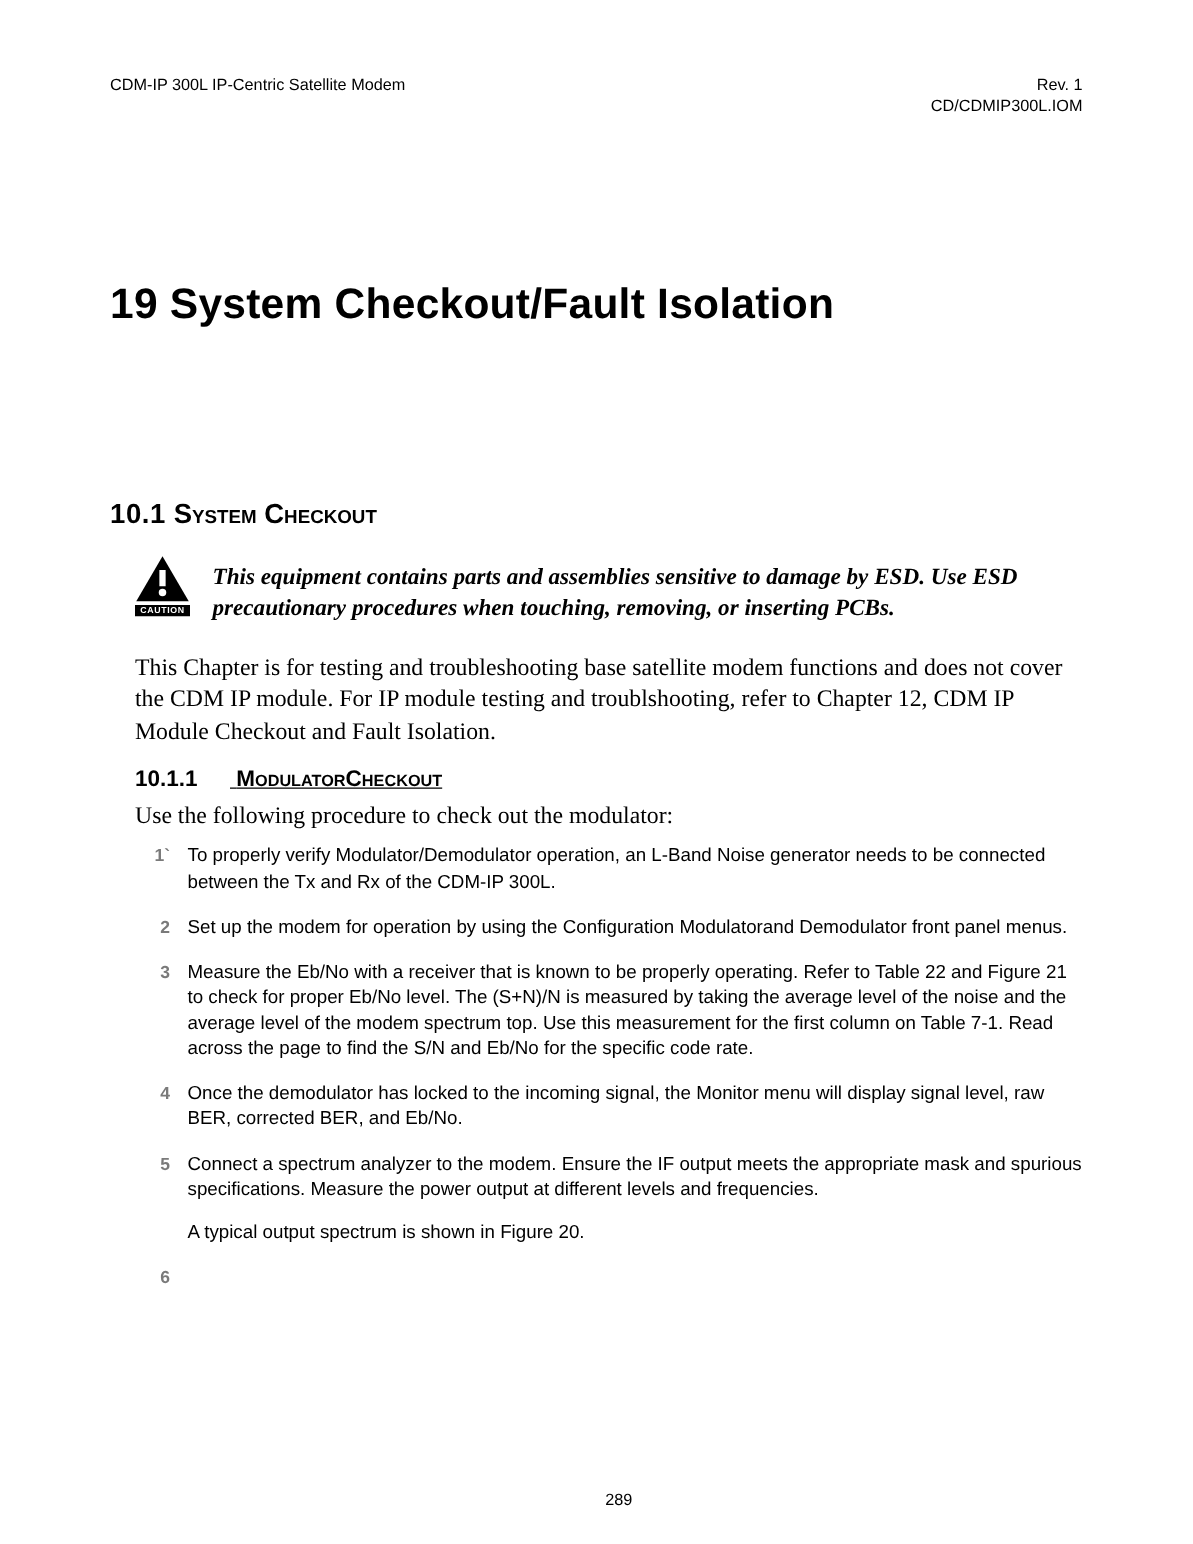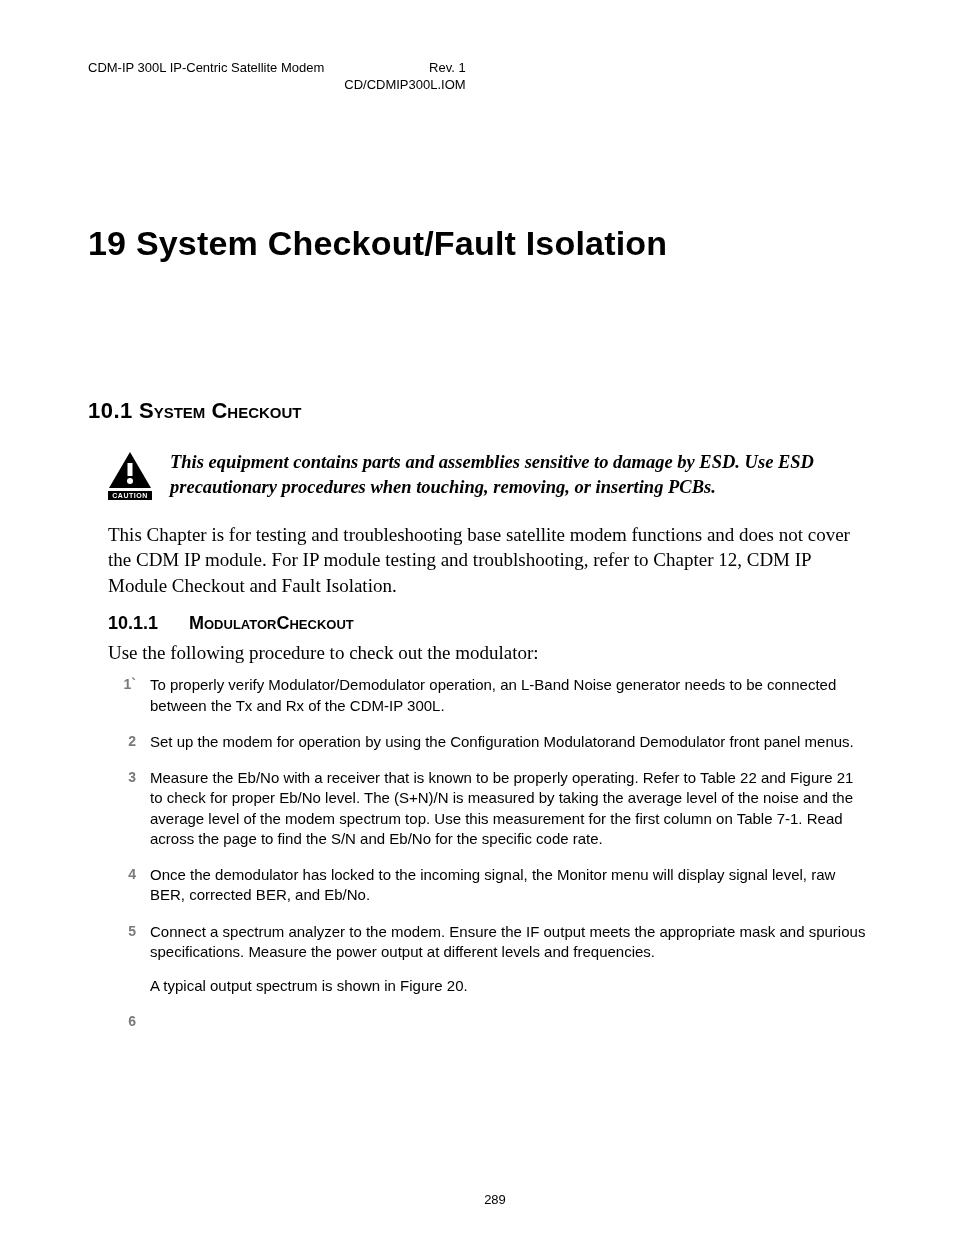--- a/index.html
+++ b/index.html
@@ -15,20 +15,21 @@
   }
   .page {
     padding: 60px 88px 40px 88px;
     box-sizing: border-box;
     width: 100%;
     height: 100%;
     position: relative;
   }
   .header-row {
     display: flex;
+    justify-content: space-between;
     font-size: 13px;
     line-height: 1.3;
     gap: 20px;
   }
   .header-left { text-align: left; }
   .header-right { text-align: right; }
   .chapter-title {
     font-size: 34px;
     font-weight: bold;
     margin-top: 130px;
@@ -40,21 +41,21 @@
     font-weight: bold;
     margin-top: 135px;
     margin-bottom: 20px;
   }
   .section-h2 .num { letter-spacing: 0.5px; }
   .section-h2 .smallcaps {
     font-variant: small-caps;
   }
   .caution-block {
     display: flex;
-    align-items: flex-end;
+    align-items: flex-start;
     gap: 18px;
     margin-left: 20px;
     margin-bottom: 22px;
   }
   .caution-icon {
     width: 44px;
     flex: 0 0 44px;
     display: flex;
     flex-direction: column;
     align-items: center;
@@ -83,20 +84,21 @@
   .body-para {
     font-family: "Times New Roman", Times, serif;
     font-size: 19px;
     line-height: 1.35;
     margin: 10px 0 10px 20px;
   }
   .subsection-h3 {
     font-size: 18px;
     font-weight: bold;
     margin: 14px 0 6px 20px;
+    text-decoration: underline;
   }
   .subsection-h3 .hnum { display:inline-block; width: 76px; }
   .subsection-h3 .smallcaps {
     font-variant: small-caps;
   }
   .proc-list {
     margin: 8px 0 0 20px;
   }
   .proc-item {
     display: flex;

